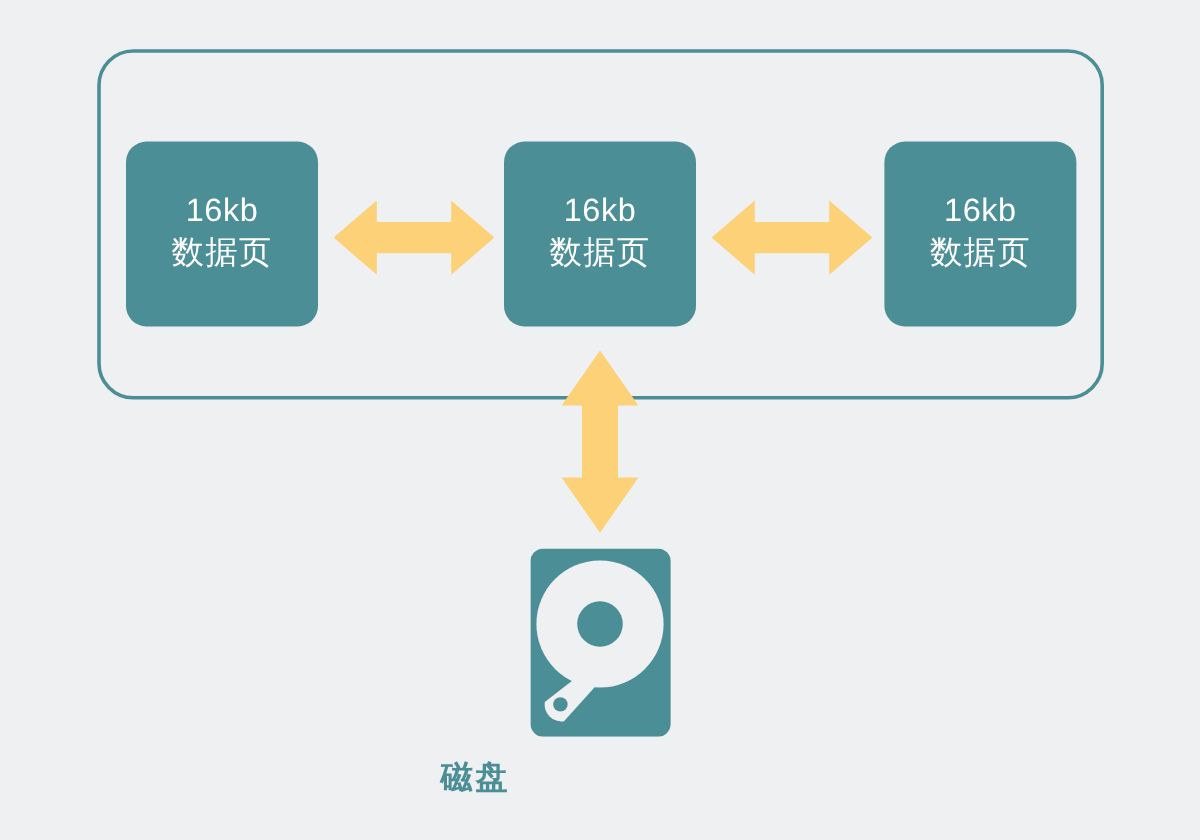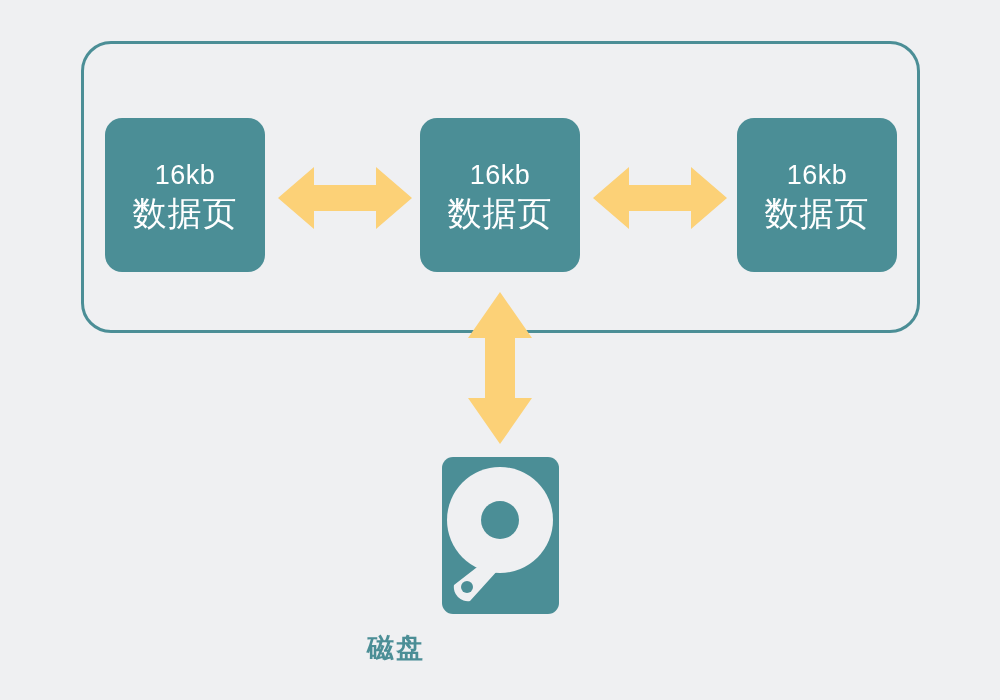--- a/index.html
+++ b/index.html
@@ -56,23 +56,24 @@
     align-items: center;
     justify-content: center;
     color: #ffffff;
   }
   .page-box .line1 {
     font-size: 27px;
     line-height: 36px;
     letter-spacing: 0.5px;
   }
   .page-box .line2 {
-    font-size: 34px;
+    font-size: 27px;
     line-height: 40px;
     letter-spacing: 1px;
+    font-family: Liberation Mono, monospace;
   }
   #page-box-1 { left: 105px; }
   #page-box-2 { left: 420px; }
   #page-box-3 { left: 737px; }
 
   
   .h-arrow {
     position: absolute;
     top: 167px;
     width: 134px;

